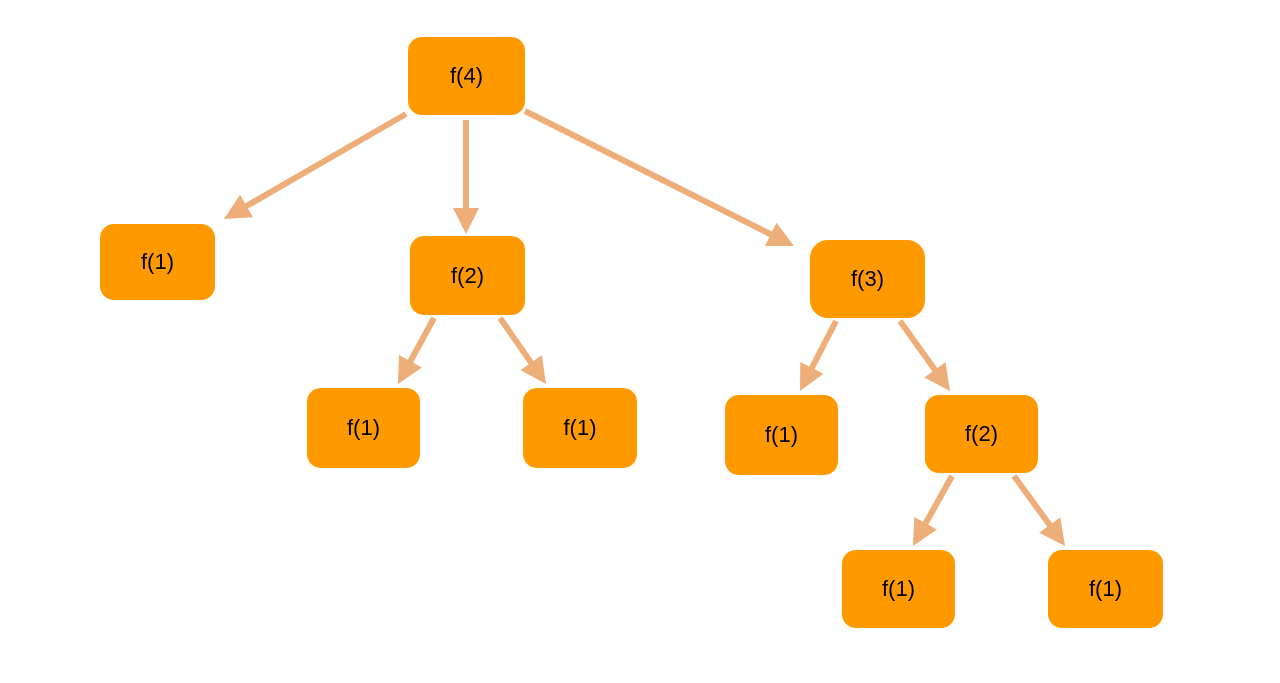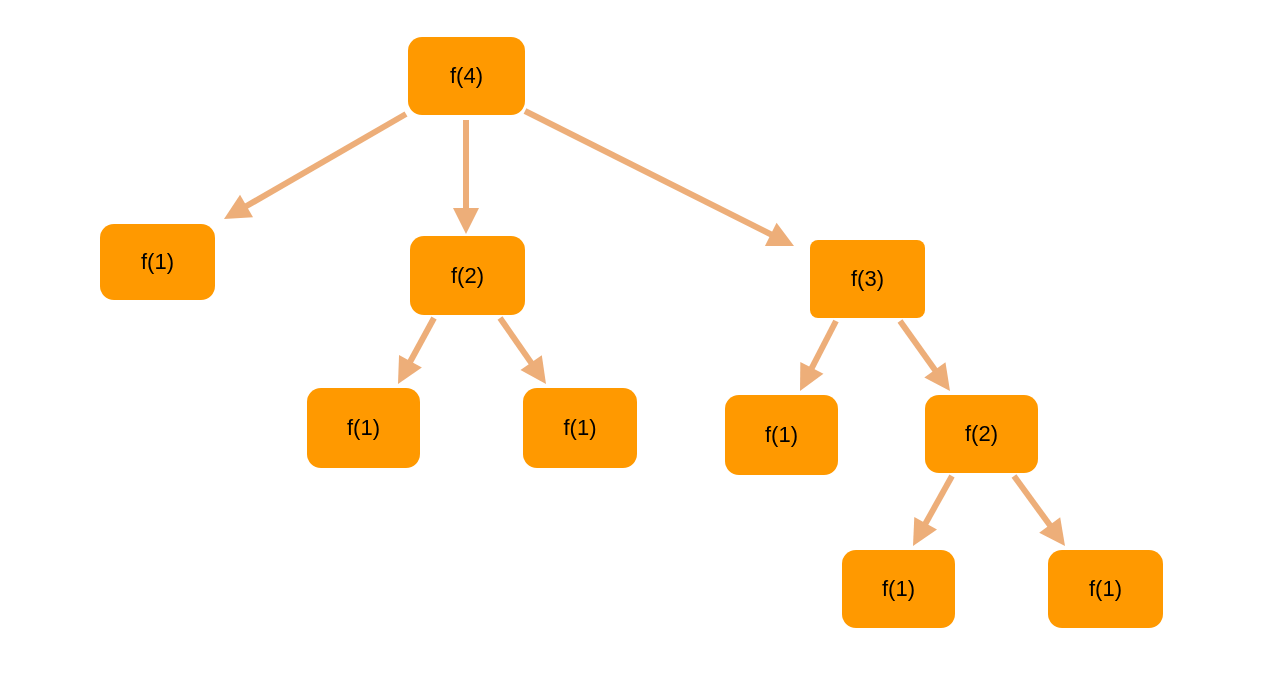--- a/index.html
+++ b/index.html
@@ -94,21 +94,21 @@
   <div id="node-layer">
       <div class="node" style="left: 408px; top: 37px; width: 117px; height: 78px; background: rgb(255, 153, 0); color: rgb(0, 0, 0); border-radius: 14px;">
         <span class="node-label">f(4)</span>
       </div>
       <div class="node" style="left: 100px; top: 224px; width: 115px; height: 76px; background: rgb(255, 153, 0); color: rgb(0, 0, 0); border-radius: 14px;">
         <span class="node-label">f(1)</span>
       </div>
       <div class="node" style="left: 410px; top: 236px; width: 115px; height: 79px; background: rgb(255, 153, 0); color: rgb(0, 0, 0); border-radius: 14px;">
         <span class="node-label">f(2)</span>
       </div>
-      <div class="node" style="left: 810px; top: 240px; width: 115px; height: 78px; background: rgb(255, 153, 0); color: rgb(0, 0, 0); border-radius: 8px;">
+      <div class="node" style="left: 810px; top: 240px; width: 115px; height: 78px; background: rgb(255, 153, 0); color: rgb(0, 0, 0); border-radius: 18px;">
         <span class="node-label">f(3)</span>
       </div>
       <div class="node" style="left: 307px; top: 388px; width: 113px; height: 80px; background: rgb(255, 153, 0); color: rgb(0, 0, 0); border-radius: 14px;">
         <span class="node-label">f(1)</span>
       </div>
       <div class="node" style="left: 523px; top: 388px; width: 114px; height: 80px; background: rgb(255, 153, 0); color: rgb(0, 0, 0); border-radius: 14px;">
         <span class="node-label">f(1)</span>
       </div>
       <div class="node" style="left: 725px; top: 395px; width: 113px; height: 80px; background: rgb(255, 153, 0); color: rgb(0, 0, 0); border-radius: 14px;">
         <span class="node-label">f(1)</span>

